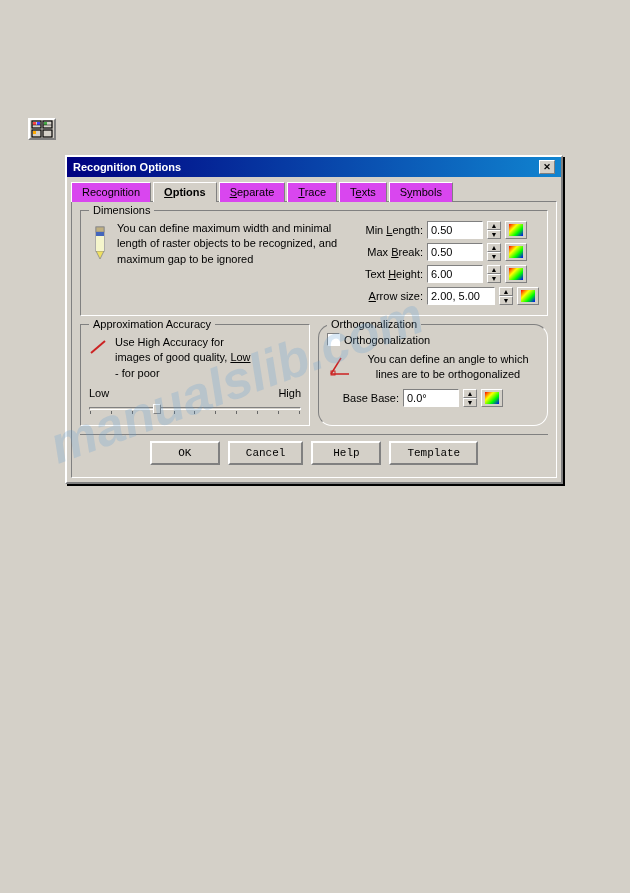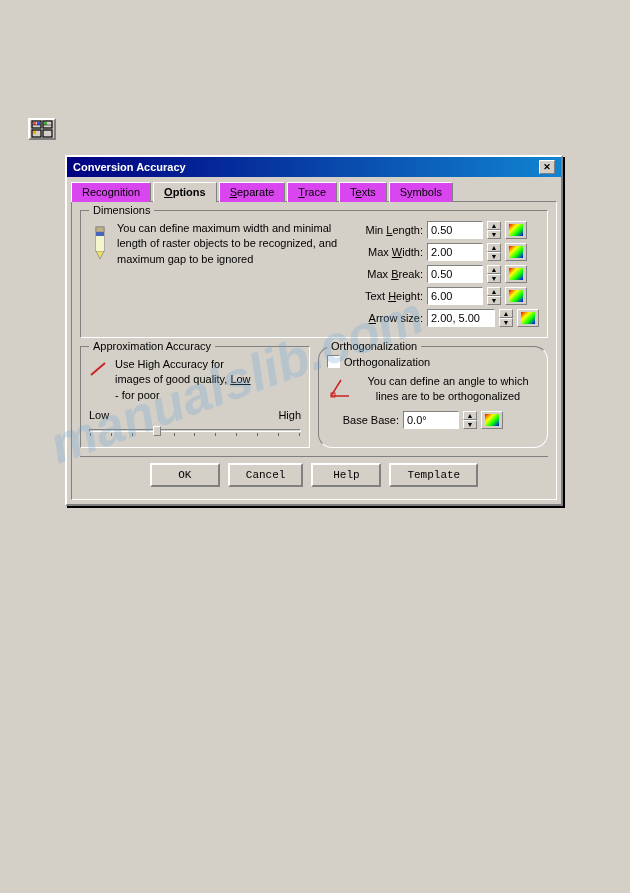--- a/index.html
+++ b/index.html
@@ -416,21 +416,21 @@
         <line x1="12" y1="5" x2="21" y2="5" stroke="#000" stroke-width="0.5"></line>
       </svg>
     </div>
   </div>
 
   <div class="watermark">manualslib.com</div>
 
   <div class="dialog">
 
     <div class="dialog-titlebar">
-      <span>Conversion Accuracy</span>
+      <span>Recognition Options</span>
       <div class="dialog-close">✕</div>
     </div>
 
     <div class="tabs-row">
       <div class="tab">
         <span>Recognition</span>
       </div>
       <div class="tab active">
         <span><span class="tab-underline">O</span>ptions</span>
       </div>
@@ -477,31 +477,20 @@
               <input type="text" class="field-input" value="0.50" style="">
               <div class="spin-btn">
                 <div class="spin-up">▲</div>
                 <div class="spin-down">▼</div>
               </div>
               <div class="color-btn">
                 <div class="color-swatch"></div>
               </div>
             </div>
 
-            <div class="field-row">
-              <span class="field-label">Max <span class="underline">W</span>idth:</span>
-              <input type="text" class="field-input" value="2.00" style="">
-              <div class="spin-btn">
-                <div class="spin-up">▲</div>
-                <div class="spin-down">▼</div>
-              </div>
-              <div class="color-btn">
-                <div class="color-swatch"></div>
-              </div>
-            </div>
 
             <div class="field-row">
               <span class="field-label">Max <span class="underline">B</span>reak:</span>
               <input type="text" class="field-input" value="0.50" style="">
               <div class="spin-btn">
                 <div class="spin-up">▲</div>
                 <div class="spin-down">▼</div>
               </div>
               <div class="color-btn">
                 <div class="color-swatch"></div>

